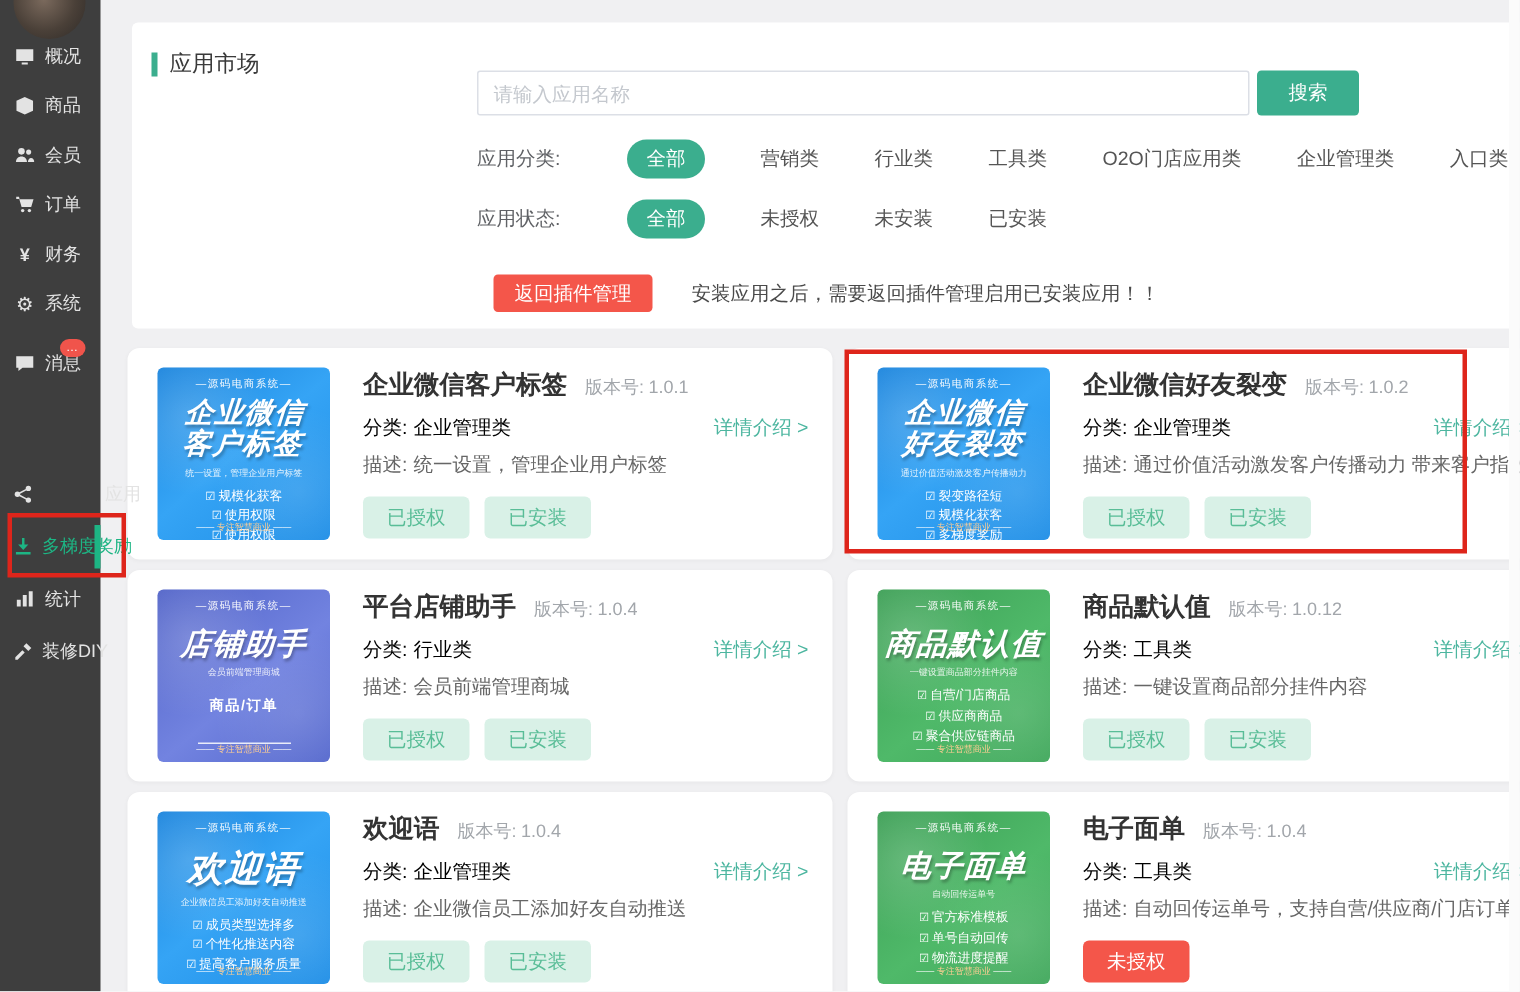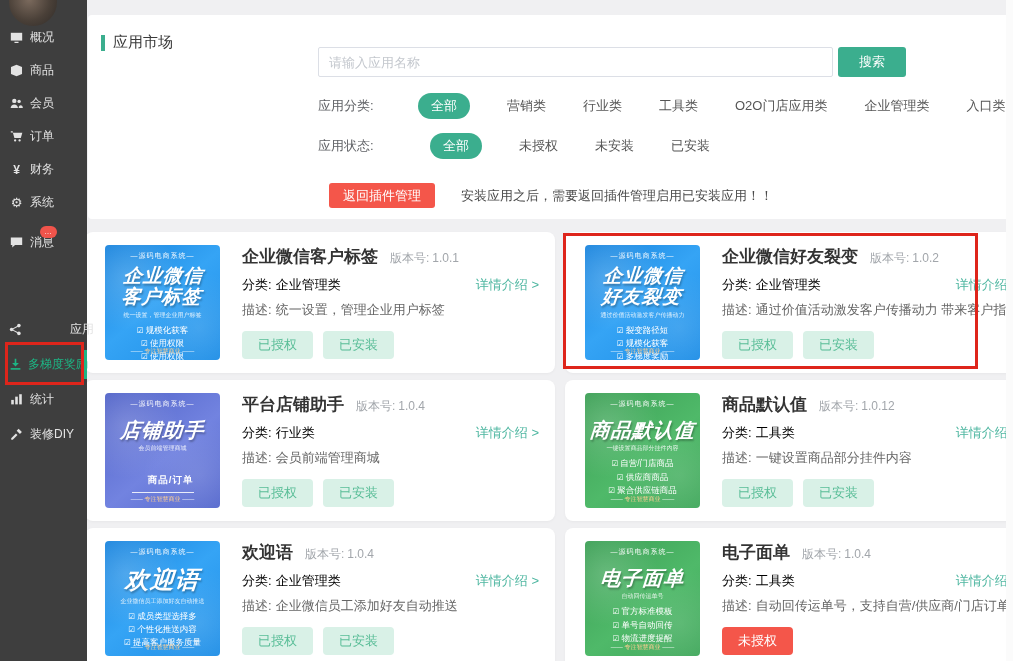--- a/index.html
+++ b/index.html
@@ -1,20 +1,20 @@
 <!DOCTYPE html>
 <html><head>
 <meta charset="utf-8">
 <style>
   * { box-sizing: border-box; margin: 0; padding: 0; }
   body { margin:0; font-family:"Liberation Sans","DejaVu Sans",sans-serif; }
   #page { position:relative; width:1013px; height:661px; overflow:hidden; background:#f0f0f2; }
 
   
-  .sidebar { position:absolute; left:0; top:0; width:87px; height:661px; background:#3e3e3e; z-index:10; }
+  .sidebar { position:absolute; left:0; top:0; width:67px; height:661px; background:#3e3e3e; z-index:10; }
   .avatar { position:absolute; left:9px; top:-22px; width:48px; height:48px; border-radius:50%;
             background:radial-gradient(circle at 42% 45%, #7b6a5d 0%, #4a4038 55%, #2e2a27 100%); cursor:pointer; }
   .menu { position:absolute; top:21px; left:0; right:0; }
   .side-item { position:relative; display:flex; align-items:center; height:33px; padding-left:9px; gap:6px;
                font-size:12px; color:#e3e3e3; cursor:pointer; white-space:nowrap; }
   .side-item .ic { width:15px; display:flex; justify-content:center; align-items:center; font-size:12px; }
   .side-item svg { width:13px; height:13px; fill:currentColor; }
   .g2 { height:35px; }
   .item-msg { margin-top:7px; }
   .item-apps { margin-top:53px;gap:48px; }
@@ -35,21 +35,21 @@
   .search-row { position:absolute; left:230px; top:32px; display:flex; gap:5px; }
   .search-input { width:515px; height:30px; border:1px solid #dcdfe6; border-radius:2px; padding:0 10px; font-size:13px; color:#333; outline:none; }
   .search-input::placeholder { color:#c4c8ce; }
   .btn-search { width:68px; height:30px; background:#3bae8e; border:none; border-radius:3px; color:#fff; font-size:13px; cursor:pointer; }
   .filter-row { position:absolute; left:230px; display:flex; align-items:center; height:24px; }
   .filter-row .flabel { width:80px; font-size:13px; color:#606266; }
   .filter-opts { display:flex; align-items:center; gap:37px; margin-left:20px; }
   .pill { padding:4px 13px; border-radius:13px; background:#3bae8e; color:#fff; font-size:13px; cursor:pointer; }
   .opt { font-size:13px; color:#555; cursor:pointer; }
   .row-cat { top:79px; }
-  .row-state { top:119px;gap:12px; }
+  .row-state { top:119px; }
   .notice-row { position:absolute; left:241px; top:168px; display:flex; align-items:center; gap:26px; }
   .btn-back { height:25px; padding:0 14px; background:#f4564a; border:none; border-radius:3px; color:#fff; font-size:13px; cursor:pointer; }
   .notice-text { font-size:13px; color:#4a4a4a; }
 
   
   .cards { position:absolute; left:85px; top:232px; display:grid; grid-template-columns:470px 470px; column-gap:10px; row-gap:7px; }
   .card { position:relative; width:470px; height:141px; background:#fff; border-radius:8px; box-shadow:0 1px 3px rgba(0,0,0,.04); }
   .cover { position:absolute; left:20px; top:13px; width:115px; height:115px; border-radius:4px; overflow:hidden; color:#fff; text-align:center; }
   .cover::before { content:""; position:absolute; inset:0;
      background:radial-gradient(circle at 18% 28%, rgba(255,255,255,.18), transparent 42%),
@@ -61,22 +61,22 @@
   .cover-header { font-size:7px; letter-spacing:1px; margin-top:6px; opacity:.95; }
   .cover-title { font-weight:bold; font-style:italic; line-height:1.12; letter-spacing:1px;
                  margin-top:4px; text-shadow:1px 2px 2px rgba(0,0,0,.28); transform:skewX(-4deg); }
   .t2 .cover-title { font-size:19px; }
   .t1 .cover-title { font-size:20px; margin-top:10px; }
   .cover-sub { font-size:6px; opacity:.85; margin:3px 6px 0; white-space:nowrap; overflow:hidden; }
   .cover-items { margin-top:4px; }
   .cover-items .citem { font-size:8.5px; line-height:1.55; }
   .cover-items .citem::before { content:"☑ "; font-size:7.5px; }
   .cover-rows { margin-top:5px; }
-  .cover-rows .citem { width:62px; margin:21px auto 0; font-size:9.5px; font-weight:bold; letter-spacing:1px;
-                       border-bottom:1.5px solid rgba(255,255,255,.85); padding-bottom:5px;text-align:right; }
+  .cover-rows .citem { width:62px; margin:11px auto 0; font-size:9.5px; font-weight:bold; letter-spacing:1px;
+                       border-bottom:1.5px solid rgba(255,255,255,.85); padding-bottom:18px; }
   .cover-footer { position:absolute; left:0; right:0; bottom:4px; font-size:6px; color:#ffce93; z-index:1; }
   .cover-footer::before { content:"—— "; color:#fff; }
   .cover-footer::after  { content:" ——"; color:#fff; }
 
   .card-name { position:absolute; left:157px; top:13px; display:flex; align-items:baseline; white-space:nowrap; }
   .card-name .nm { font-size:17px; font-weight:bold; color:#333; }
   .card-name .ver { margin-left:12px; font-size:12px; color:#a2a6ab; }
   .card-name .ver b { font-weight:normal; margin-right:3px; }
   .card-cat  { position:absolute; left:157px; top:44px; font-size:13px; color:#000000; white-space:nowrap; }
   .card-desc { position:absolute; left:157px; top:69px; font-size:13px; color:#666; white-space:nowrap; }

